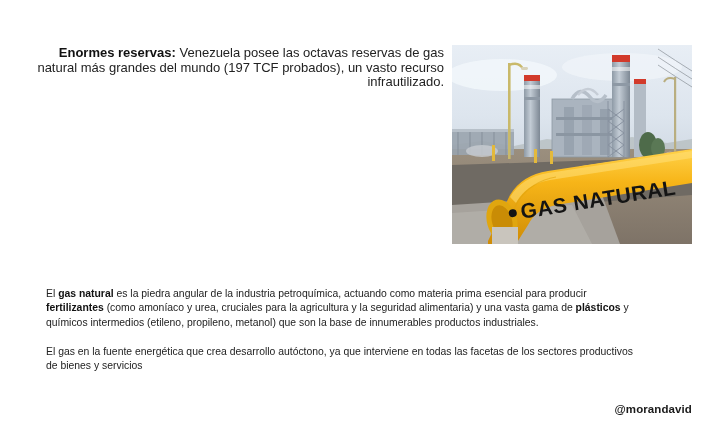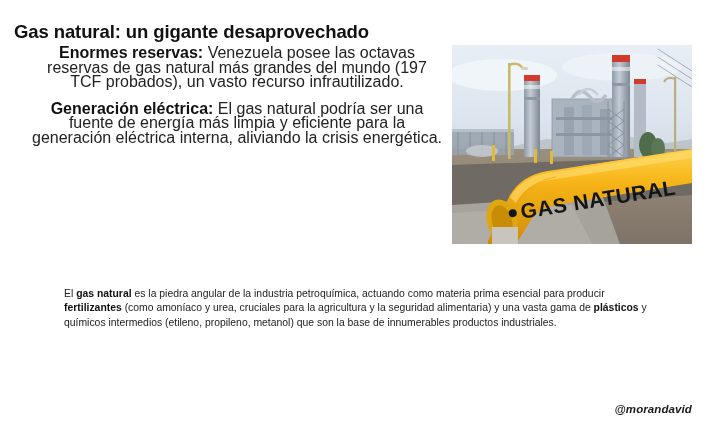--- a/index.html
+++ b/index.html
@@ -36,25 +36,25 @@
   }
 
   
   .bullet-column {
     position: absolute;
     left: 30px;
     top: 46px;
     width: 414px;
   }
   .bullet-para {
-    font-size: 16px;
+    font-size: 13px;
     line-height: 14.6px;
     color: #222222;
     margin: 0 0 12px 0;
-    text-align: center;
+    text-align: right;
   }
   .bullet-para:last-child { margin-bottom: 0; }
   .bullet-lead {
     font-weight: bold;
     color: #111111;
   }
 
   
   .photo {
     position: absolute;
@@ -63,21 +63,21 @@
     width: 240px;
     height: 199px;
     overflow: hidden;
     background: #cdd4dc;
   }
   .photo svg { display: block; width: 100%; height: 100%; }
 
   
   .lower-block {
     position: absolute;
-    left: 64px;
+    left: 46px;
     top: 287px;
     width: 600px;
   }
   .lower-para {
     font-size: 10.4px;
     line-height: 14.3px;
     color: #222222;
     margin: 0 0 15px 0;
   }
   .lower-para:last-child { margin-bottom: 0; }
@@ -85,36 +85,31 @@
 
   
   .signature {
     position: absolute;
     right: 28px;
     bottom: 7px;
     font-size: 11.5px;
     font-weight: bold;
     color: #1a1a1a;
     letter-spacing: 0.1px;
-    font-style: italic;
   }
 </style>
 </head>
 <body>
 
 <div class="slide">
 
-  <h1 class="page-title">Gas natural: un gigante desaprovechado</h1>
 
   <div class="bullet-column">
     <p class="bullet-para">
       <span class="bullet-lead">Enormes reservas:</span><span> Venezuela posee las octavas reservas de gas natural más grandes del mundo (197 TCF probados), un vasto recurso infrautilizado.</span>
-    </p>
-    <p class="bullet-para">
-      <span class="bullet-lead">Generación eléctrica:</span><span> El gas natural podría ser una fuente de energía más limpia y eficiente para la generación eléctrica interna, aliviando la crisis energética.</span>
     </p>
   </div>
 
   <div class="photo">
     <svg viewBox="0 0 240 199" preserveAspectRatio="none">
       <defs>
         <linearGradient id="skyGrad" x1="0" y1="0" x2="0" y2="1">
           <stop offset="0%" stop-color="#e8eef5"></stop>
           <stop offset="60%" stop-color="#dde5ee"></stop>
           <stop offset="100%" stop-color="#cfd8e2"></stop>
@@ -242,17 +237,18 @@
 
       <g transform="rotate(-9 125 158)">
         <text x="68" y="165" font-family="'Liberation Sans', sans-serif" font-size="21" font-weight="bold" fill="#141414" letter-spacing="0.5">GAS NATURAL</text>
         <circle cx="60" cy="158" r="4" fill="#141414"></circle>
       </g>
     </svg>
   </div>
 
   <div class="lower-block">
     <p class="lower-para"><span>El </span><b>gas natural</b><span> es la piedra angular de la industria petroquímica, actuando como materia prima esencial para producir </span><b>fertilizantes</b><span> (como amoníaco y urea, cruciales para la agricultura y la seguridad alimentaria) y una vasta gama de </span><b>plásticos</b><span> y químicos intermedios (etileno, propileno, metanol) que son la base de innumerables productos industriales.</span></p>
+    <p class="lower-para"><span>El gas en la fuente energética que crea desarrollo autóctono, ya que interviene en todas las facetas de los sectores productivos de bienes y servicios</span></p>
   </div>
 
   <div class="signature">@morandavid</div>
 
 </div>
 
 </body></html>

